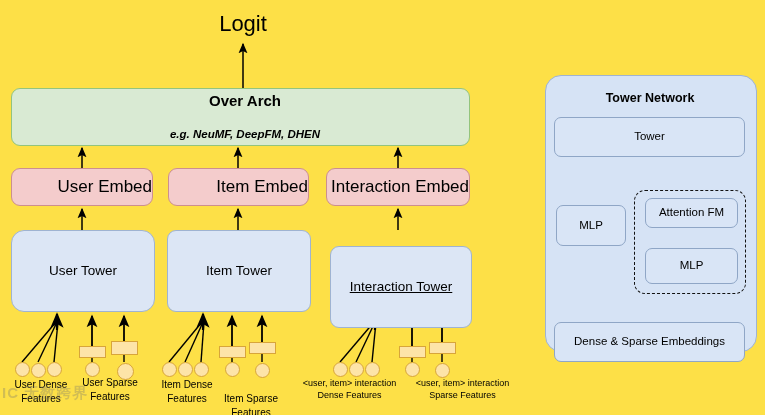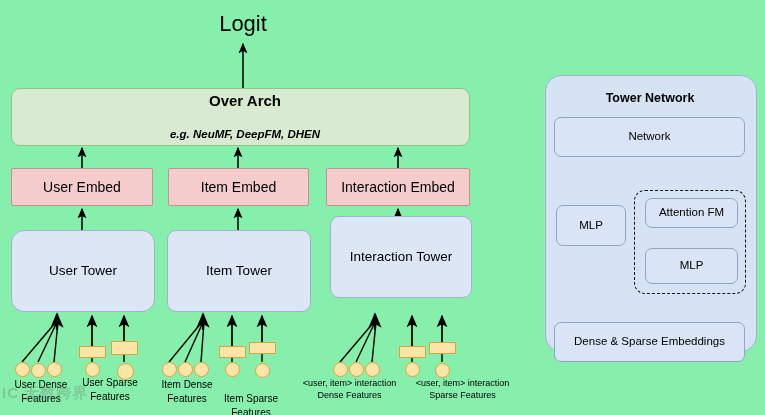--- a/index.html
+++ b/index.html
@@ -8,21 +8,21 @@
     background: #ffffff;
   }
   body {
     font-family: "Liberation Sans", sans-serif;
     -webkit-font-smoothing: antialiased;
   }
   #canvas {
     position: relative;
     width: 765px;
     height: 415px;
-    background: #86efac;
+    background: #fde047;
     overflow: hidden;
   }
   .node {
     position: absolute;
     box-sizing: border-box;
     display: flex;
     flex-direction: column;
     align-items: center;
     justify-content: center;
     text-align: center;
@@ -30,22 +30,23 @@
     color: #000000;
   }
   .green-box {
     background: #d9ead3;
     border: 1px solid #93c47d;
     border-radius: 9px;
   }
   .pink-box {
     background: #f4cccc;
     border: 1px solid #cc8f8f;
-    border-radius: 2px;
-    font-size: 14px;
+    border-radius: 9px;
+    font-size: 17px;
+    align-items: flex-end;
   }
   .blue-box {
     background: #dce6f5;
     border: 1px solid #9fb3d1;
     border-radius: 9px;
     font-size: 13.5px;
   }
   .panel-box {
     background: #d6e3f5;
     border: 1px solid #9fb3d1;
@@ -246,21 +247,21 @@
   <div class="node pink-box" style="left:326px; top:168px; width:144px; height:38px;">
     <span>Interaction Embed</span>
   </div>
 
   <div class="node blue-box" style="left:11px; top:230px; width:144px; height:82px;border-radius:13px;">
     <span>User Tower</span>
   </div>
   <div class="node blue-box" style="left:167px; top:230px; width:144px; height:82px;">
     <span>Item Tower</span>
   </div>
-  <div class="node blue-box" style="left:330px; top:216px; width:142px; height:82px;">
+  <div class="node blue-box" style="left:330px; top:246px; width:142px; height:82px;text-decoration:underline;">
     <span>Interaction Tower</span>
   </div>
 
   <div class="circle" style="left:15px; top:362px;"></div>
   <div class="circle" style="left:31px; top:363px;"></div>
   <div class="circle" style="left:47px; top:362px;"></div>
 
   <div class="rect-emb" style="left:79px; top:346px;"></div>
   <div class="circle" style="left:85px; top:362px;"></div>
   <div class="rect-emb" style="left:111px; top:341px; height:14px;"></div>
@@ -295,21 +296,21 @@
   <div class="feat-label small" style="left:287px; top:377px; width:125px;">&lt;user, item&gt; interaction
 Dense Features</div>
   <div class="feat-label small" style="left:400px; top:377px; width:125px;">&lt;user, item&gt; interaction
 Sparse Features</div>
 
   <div class="panel-box" style="position:absolute; left:545px; top:75px; width:210px; height:275px;"></div>
 
   <div class="panel-title" style="left:545px; top:91px; width:210px;">Tower Network</div>
 
   <div class="node inner-box" style="left:554px; top:117px; width:191px; height:40px;">
-    <span>Network</span>
+    <span>Tower</span>
   </div>
 
   <div class="node inner-box" style="left:556px; top:205px; width:70px; height:41px;">
     <span>MLP</span>
   </div>
 
   <div class="dashed-group" style="left:634px; top:190px; width:112px; height:104px;"></div>
 
   <div class="node inner-box" style="left:645px; top:198px; width:93px; height:30px;">
     <span>Attention FM</span>

